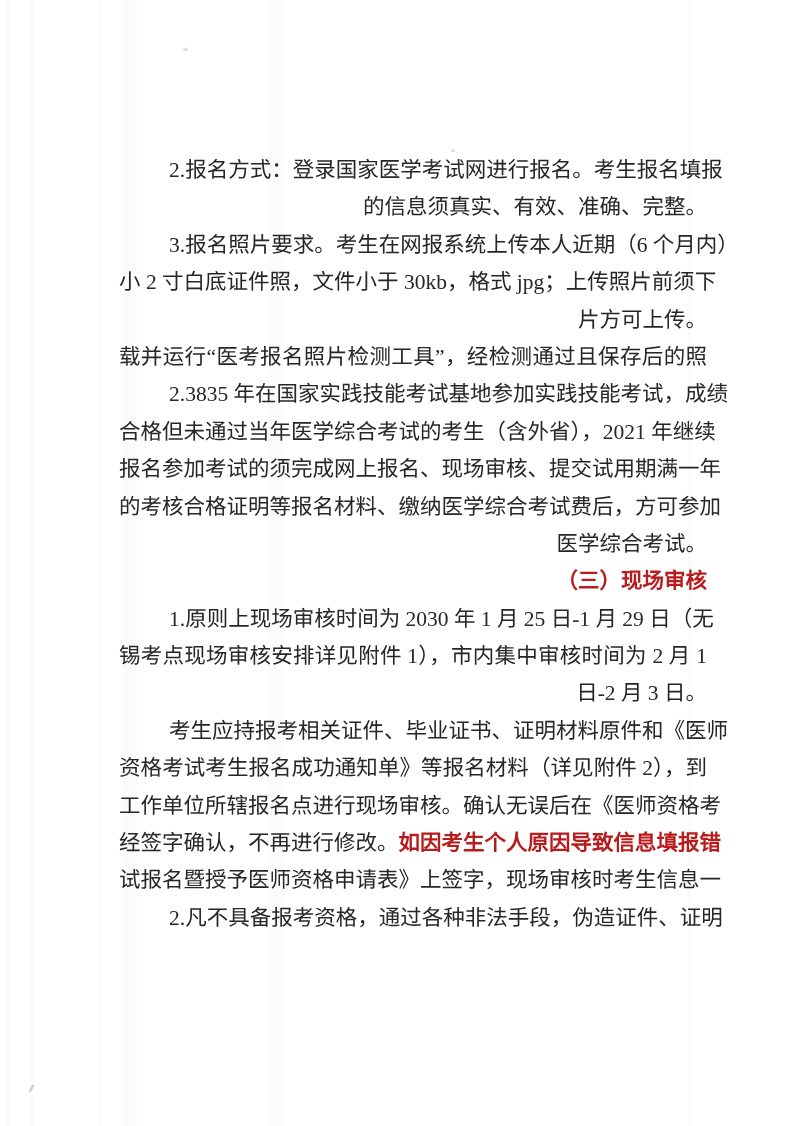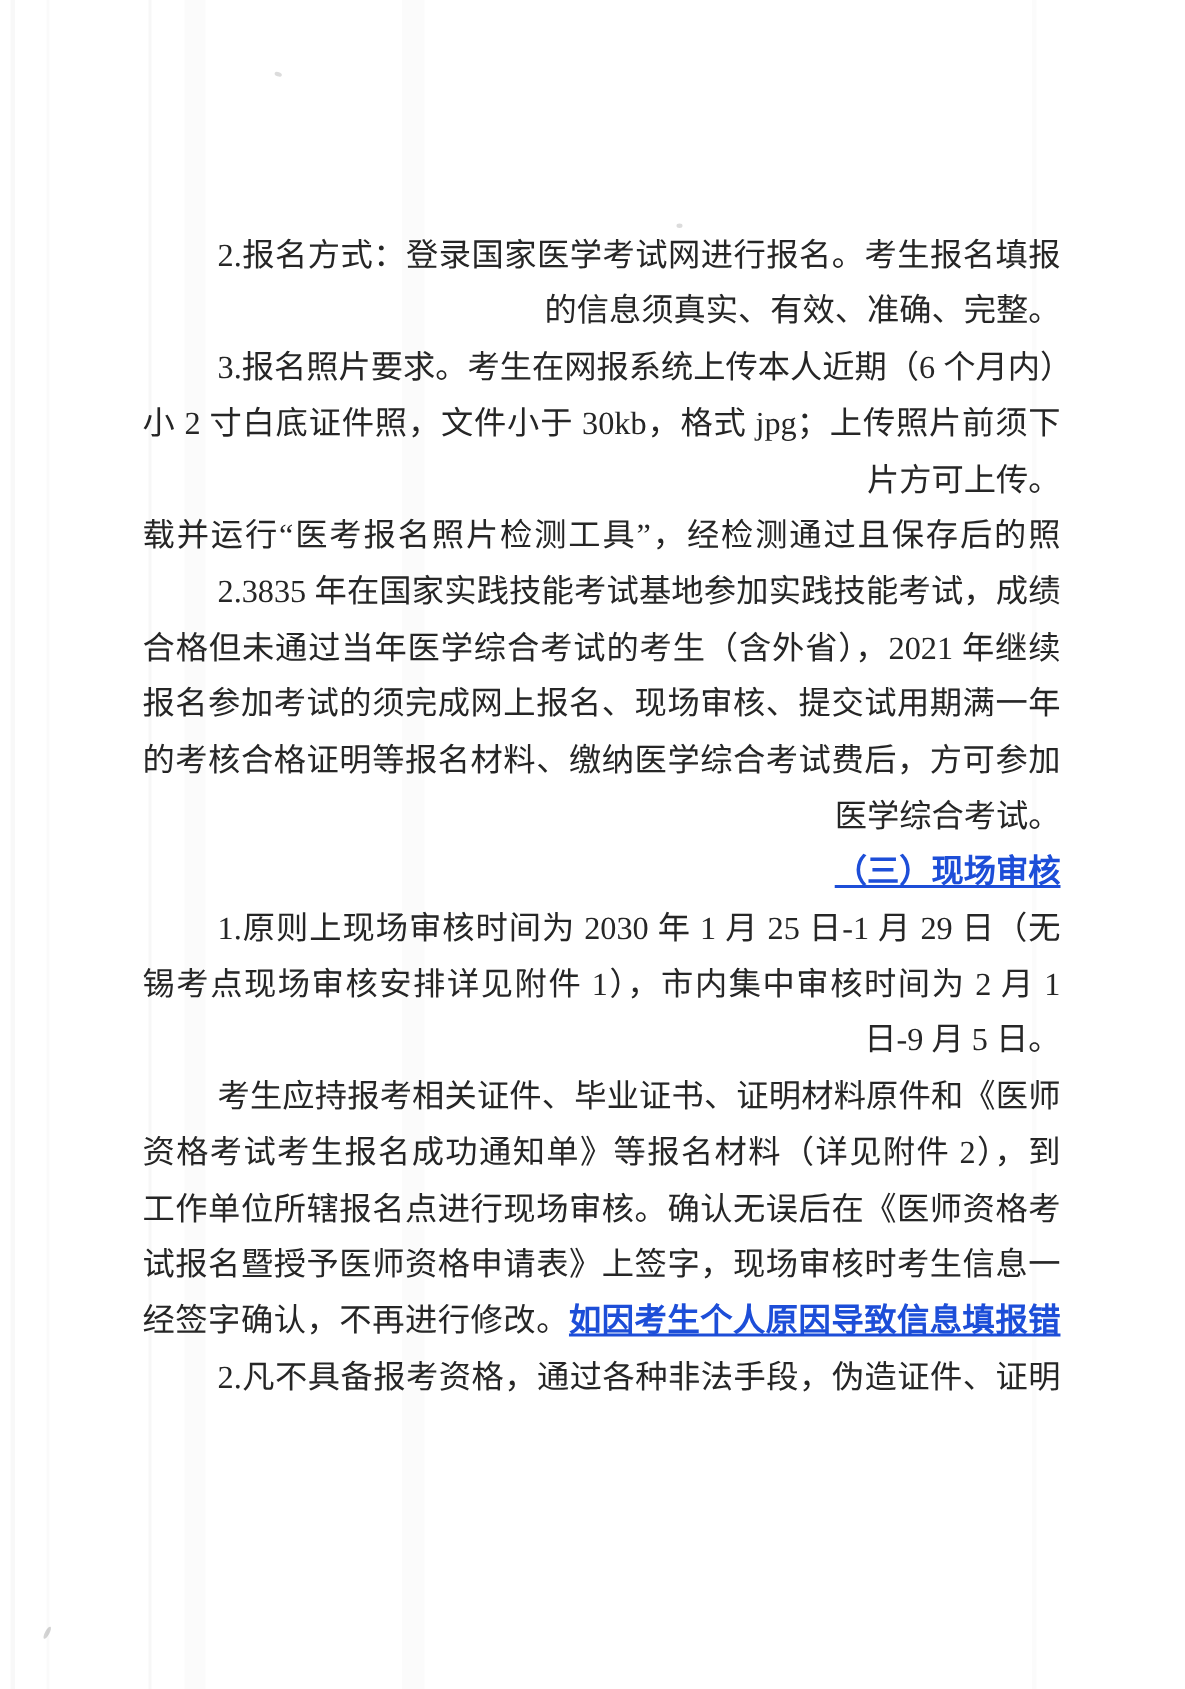--- a/index.html
+++ b/index.html
@@ -48,28 +48,28 @@
   .line {
     height: 37.4px;
     line-height: 37.4px;
     font-size: 21.5px;
     white-space: nowrap;
     text-align: right;
   }
   .line.full {
     text-align: justify;
     text-align-last: justify;
+    margin-left: 24px;
   }
   .line.indent {
     text-indent: 50px;
   }
   .line .bold {
     font-weight: bold;
-    color: #1d4ed8;
-    text-decoration: underline;
+    color: #b91c1c;
   }
 </style>
 </head>
 <body>
 
 <div class="streak s1"></div>
 <div class="streak s2"></div>
 <div class="streak s3"></div>
 <div class="streak s4"></div>
 <div class="streak s5"></div>
@@ -86,20 +86,20 @@
     <div class="line"><span>片方可上传。</span></div>
     <div class="line full"><span>载并运行“医考报名照片检测工具”，经检测通过且保存后的照</span></div>
     <div class="line indent full"><span>2.3835 年在国家实践技能考试基地参加实践技能考试，成绩</span></div>
     <div class="line full"><span>合格但未通过当年医学综合考试的考生（含外省），2021 年继续</span></div>
     <div class="line full"><span>报名参加考试的须完成网上报名、现场审核、提交试用期满一年</span></div>
     <div class="line full"><span>的考核合格证明等报名材料、缴纳医学综合考试费后，方可参加</span></div>
     <div class="line"><span>医学综合考试。</span></div>
     <div class="line indent"><span class="bold">（三）现场审核</span></div>
     <div class="line indent full"><span>1.原则上现场审核时间为 2030 年 1 月 25 日-1 月 29 日（无</span></div>
     <div class="line full"><span>锡考点现场审核安排详见附件 1），市内集中审核时间为 2 月 1</span></div>
-    <div class="line"><span>日-9 月 5 日。</span></div>
+    <div class="line"><span>日-2 月 3 日。</span></div>
     <div class="line indent full"><span>考生应持报考相关证件、毕业证书、证明材料原件和《医师</span></div>
     <div class="line full"><span>资格考试考生报名成功通知单》等报名材料（详见附件 2），到</span></div>
     <div class="line full"><span>工作单位所辖报名点进行现场审核。确认无误后在《医师资格考</span></div>
+    <div class="line full"><span>经签字确认，不再进行修改。</span><span class="bold">如因考生个人原因导致信息填报错</span></div>
     <div class="line full"><span>试报名暨授予医师资格申请表》上签字，现场审核时考生信息一</span></div>
-    <div class="line full"><span>经签字确认，不再进行修改。</span><span class="bold">如因考生个人原因导致信息填报错</span></div>
     <div class="line indent full"><span>2.凡不具备报考资格，通过各种非法手段，伪造证件、证明</span></div>
   </div>
 
 </body></html>

